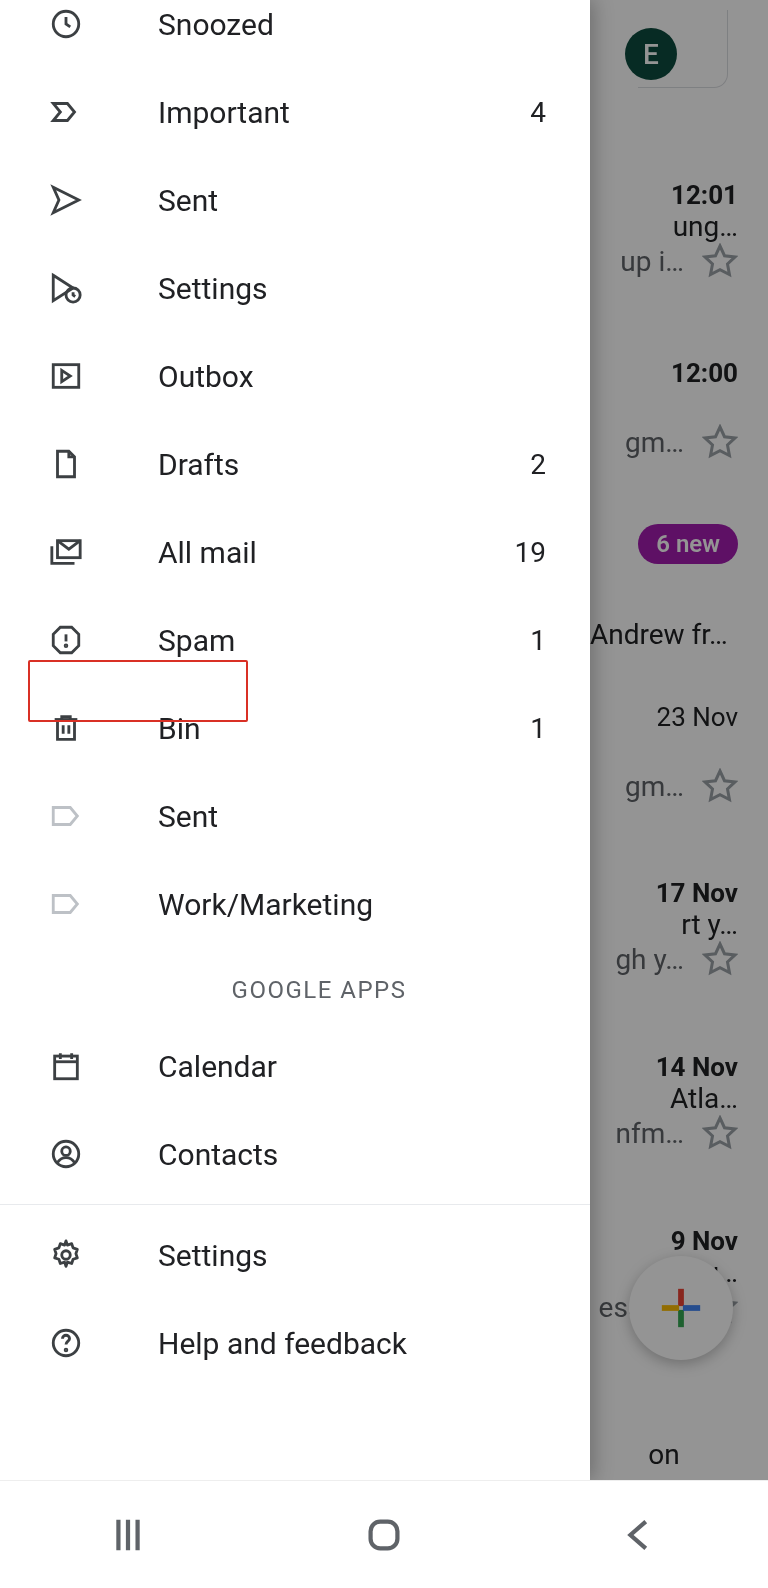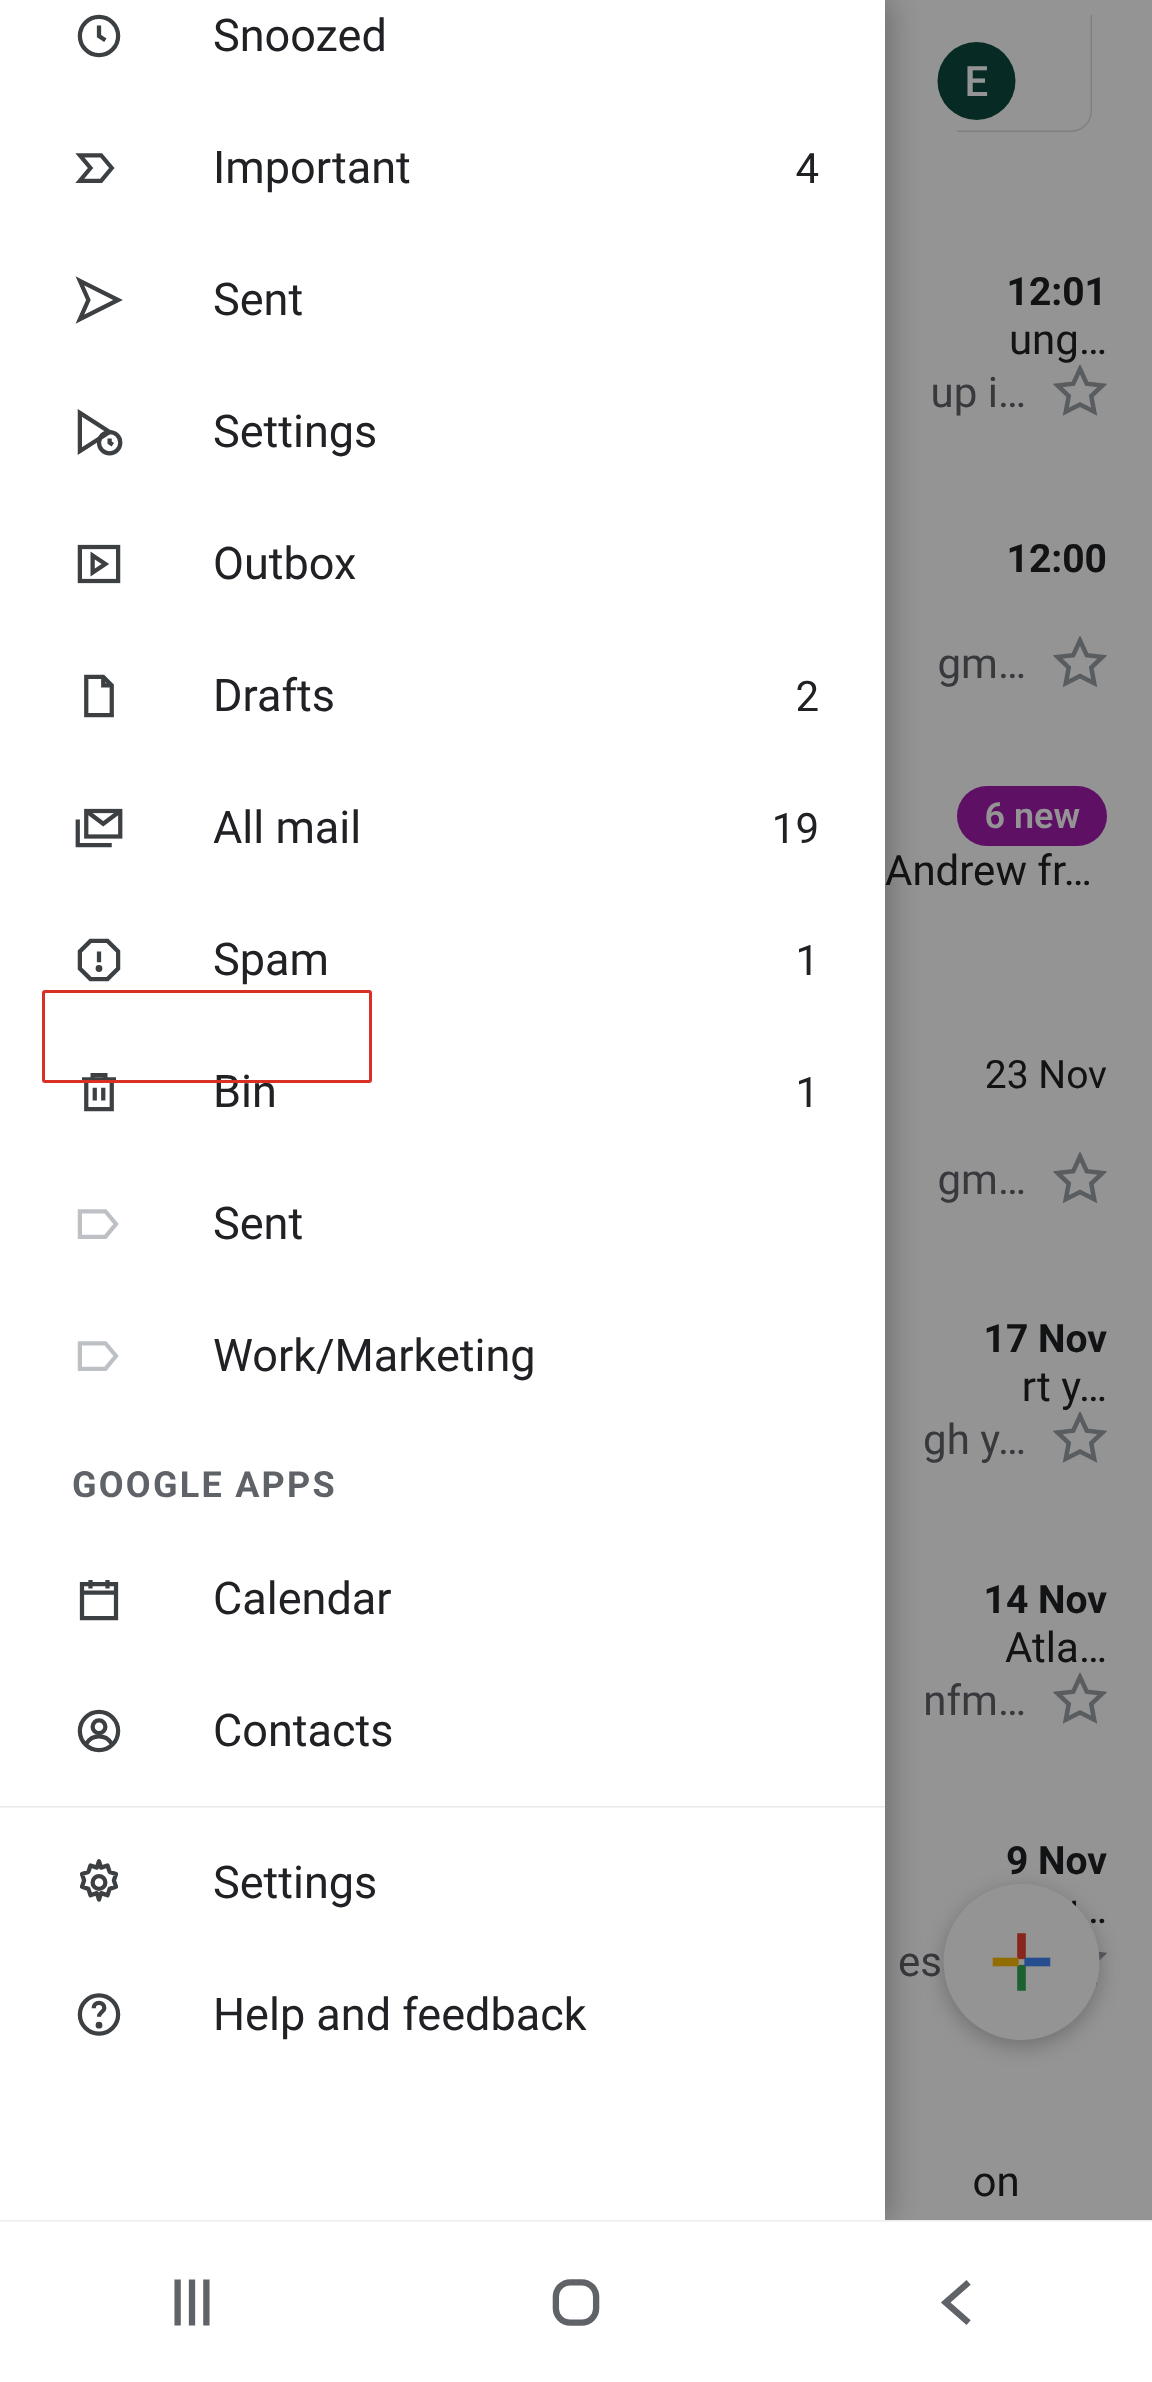--- a/index.html
+++ b/index.html
@@ -17,23 +17,23 @@
   .msg .line2 { font-size:28px; color:#5f6368; white-space:nowrap; overflow:hidden; display:flex; align-items:center; justify-content:flex-end; gap:18px;}
   .msg .star { width:36px; height:36px; flex:0 0 auto; }
   .badge { display:inline-block; background:#a21caf; color:#fff; border-radius:22px; padding:6px 18px; font-size:24px; font-weight:600;}
   .fab { position:absolute; right:35px; bottom:120px; width:104px; height:104px; border-radius:52px; background:#fff; box-shadow: 0 4px 14px rgba(0,0,0,.25); display:flex; align-items:center; justify-content:center;}
   
   .drawer { position:absolute; left:0; top:0; bottom:108px; width:590px; background:#fff; box-shadow: 4px 0 18px rgba(0,0,0,.25); overflow:hidden;}
   .list { position:absolute; left:0; right:0; top:-20px; }
   .item { display:flex; align-items:center; height:88px; padding: 0 44px 0 48px; cursor:pointer; }
   .item .ico { width:36px; height:36px; flex:0 0 36px; display:flex; align-items:center; justify-content:center; color:#3c4043;}
   .item .ico svg { width:34px; height:34px; }
-  .item .lbl { margin-left:58px; font-size:30px; color:#202124; flex:1; }
+  .item .lbl { margin-left:74px; font-size:30px; color:#202124; flex:1; }
   .item .cnt { font-size:28px; color:#202124; }
-  .section { padding: 28px 0 18px 48px; font-size:24px; letter-spacing:1.5px; color:#5f6368; font-weight:700;}
+  .section { padding: 28px 0 18px 48px; font-size:24px; letter-spacing:1.5px; color:#5f6368; font-weight:400;text-align:center;}
   .hr { height:1px; background:#e8eaed; margin: 6px 0; }
   .highlight { position:absolute; border:2px solid #d93025; border-radius:2px; pointer-events:none; }
   
   .navbar { position:absolute; left:0; right:0; bottom:0; height:108px; background:#fff; display:flex; align-items:center; justify-content:space-around; border-top:1px solid #eee;}
   .navbar .nb { width:46px; height:46px; display:flex; align-items:center; justify-content:center; color:#5f6368; }
   .label-ico svg { stroke:#bdc1c6; }
 </style>
 </head>
 <body>
 <div class="root">
@@ -60,21 +60,21 @@
     <div class="line2" style="margin-top:36px">
       <span>gm…</span>
       <svg class="star" viewBox="0 0 24 24" fill="none" stroke="#9aa0a6" stroke-width="2">
             <polygon points="12 2 15 8.5 22 9.3 17 14 18.3 21 12 17.8 5.7 21 7 14 2 9.3 9 8.5 12 2"></polygon>
           </svg>
     </div>
   </div>
 
   <div class="msg" style="top:524px; right:30px; text-align:right;">
     <div><span class="badge">6 new</span></div>
-    <div class="line1" style="text-align:left; ">Andrew fr…</div>
+    <div class="line1" style="text-align:left; margin-top:54px;">Andrew fr…</div>
   </div>
 
   <div class="msg" style="top:702px;">
     <div class="time" style="font-weight:400">23 Nov</div>
     <div class="line2" style="margin-top:36px">
       <span>gm…</span>
       <svg class="star" viewBox="0 0 24 24" fill="none" stroke="#9aa0a6" stroke-width="2">
             <polygon points="12 2 15 8.5 22 9.3 17 14 18.3 21 12 17.8 5.7 21 7 14 2 9.3 9 8.5 12 2"></polygon>
           </svg>
     </div>

